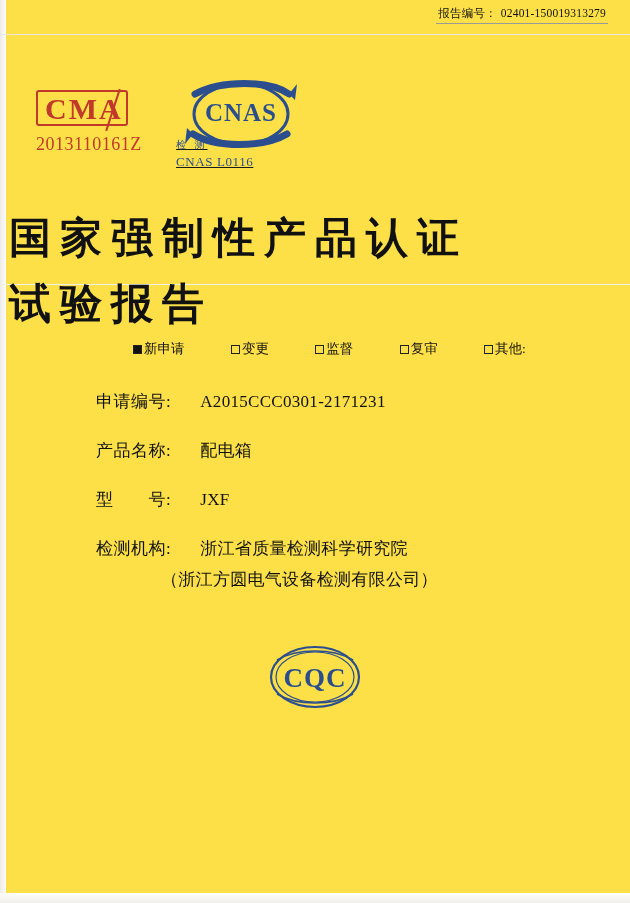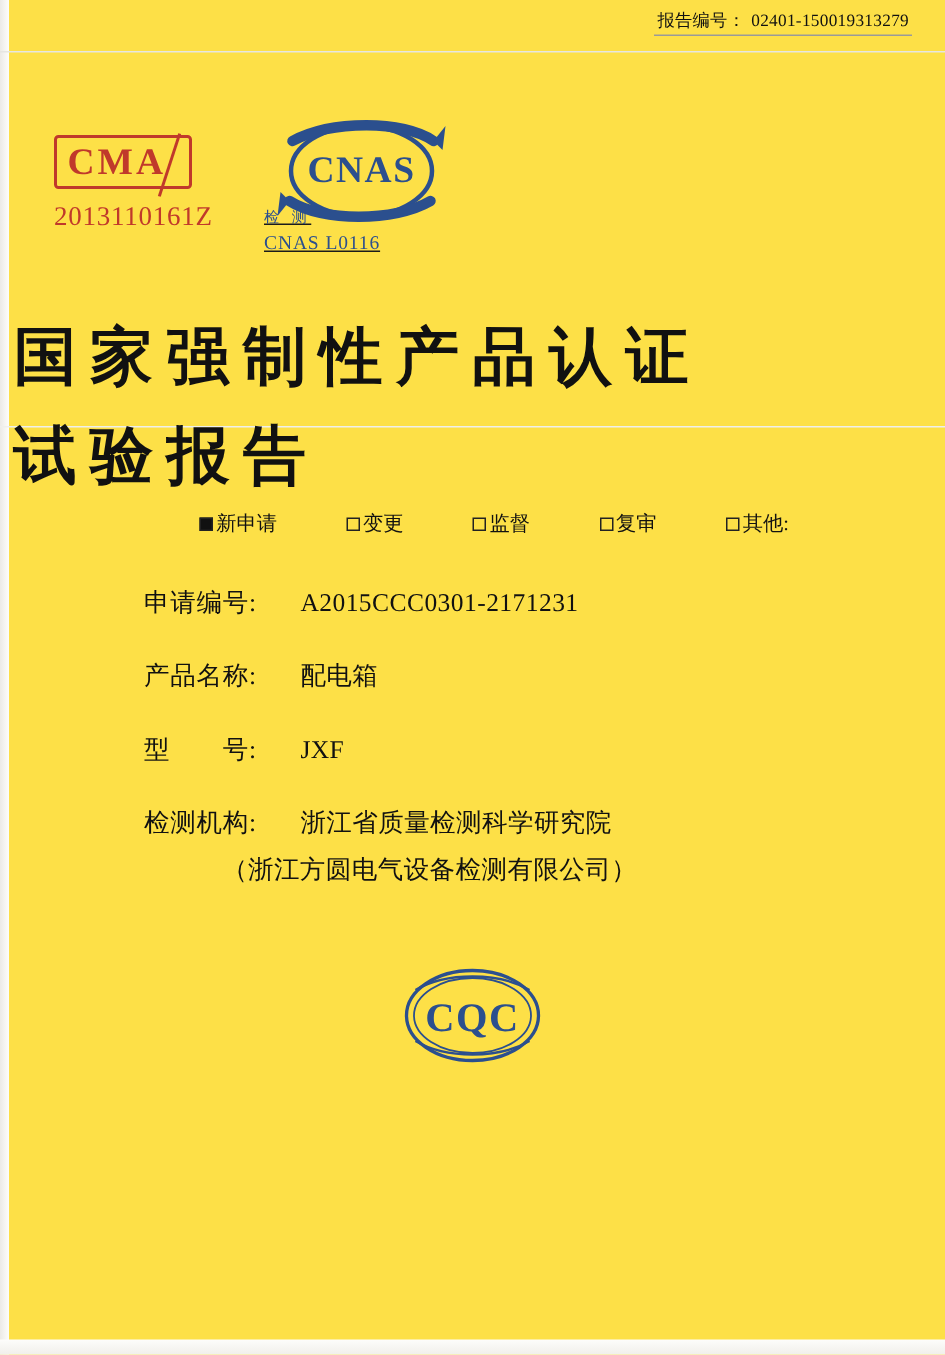--- a/index.html
+++ b/index.html
@@ -78,21 +78,21 @@
     height: 36px;
     border: 2px solid #c0392b;
     border-radius: 3px;
     position: relative;
     box-sizing: border-box;
   }
   .cma-box .cma-text {
     position: absolute;
     left: 7px;
     top: 2px;
-    font-size: 25px;
+    font-size: 30px;
     font-weight: bold;
     letter-spacing: 2px;
     color: #c0392b;
     font-family: "Liberation Serif", serif;
     line-height: 30px;
   }
   
   .cma-slash {
     position: absolute;
     left: 74px;
@@ -208,21 +208,21 @@
     display: inline-block;
     min-width: 92px;
     letter-spacing: 0.5px;
   }
   .f-value {
     margin-left: 8px;
     letter-spacing: 0.3px;
   }
   .f-value2 {
     display: block;
-    margin-left: 52px;
+    margin-left: 65px;
     margin-top: 8px;
     letter-spacing: 0.3px;
   }
 
   
   .cqc {
     position: absolute;
     top: 640px;
     left: 0;
     width: 100%;

